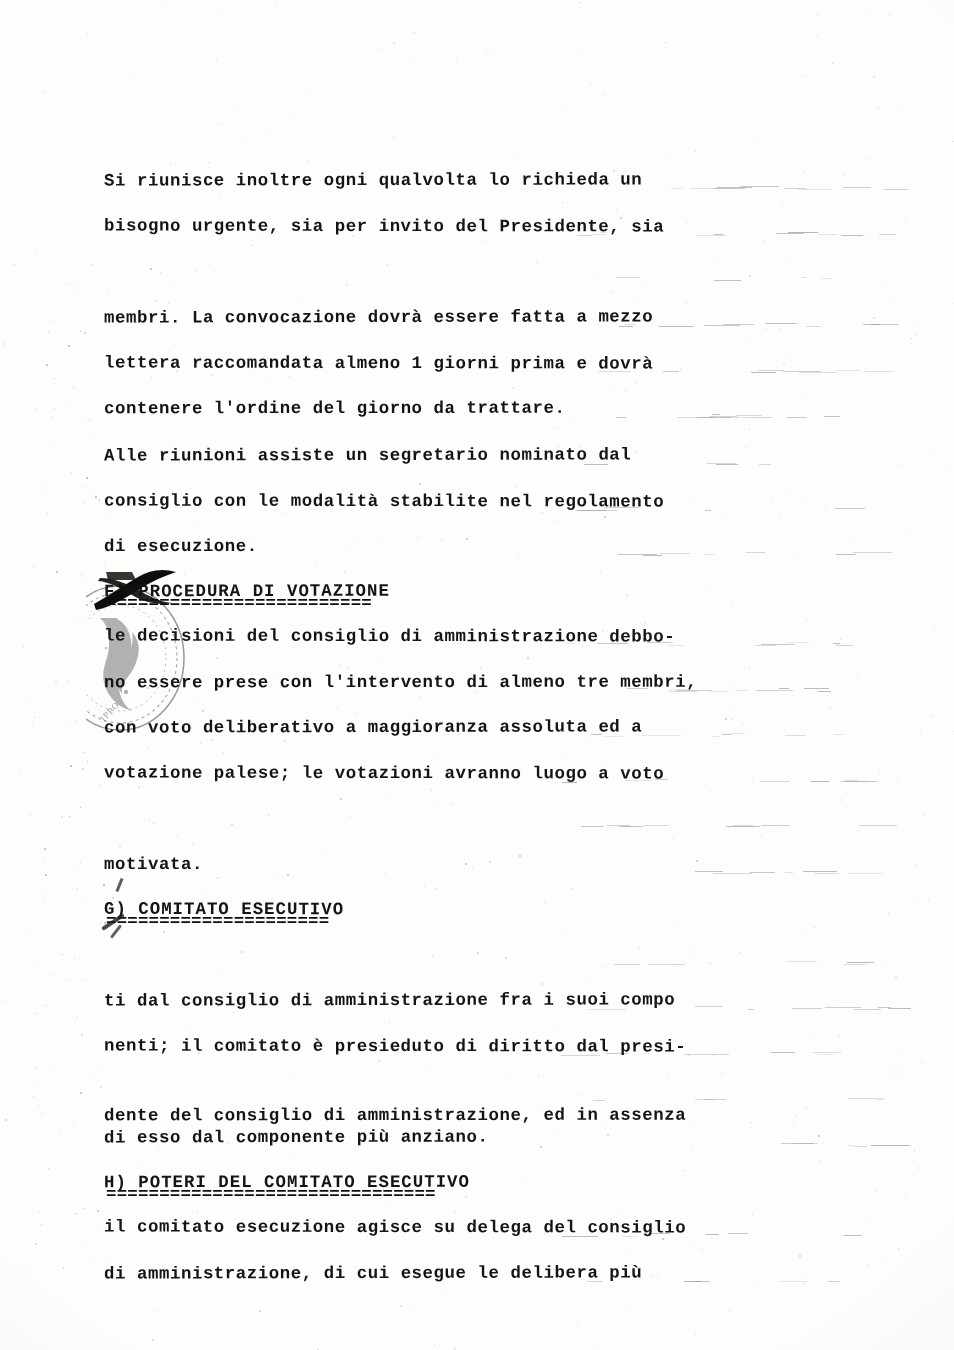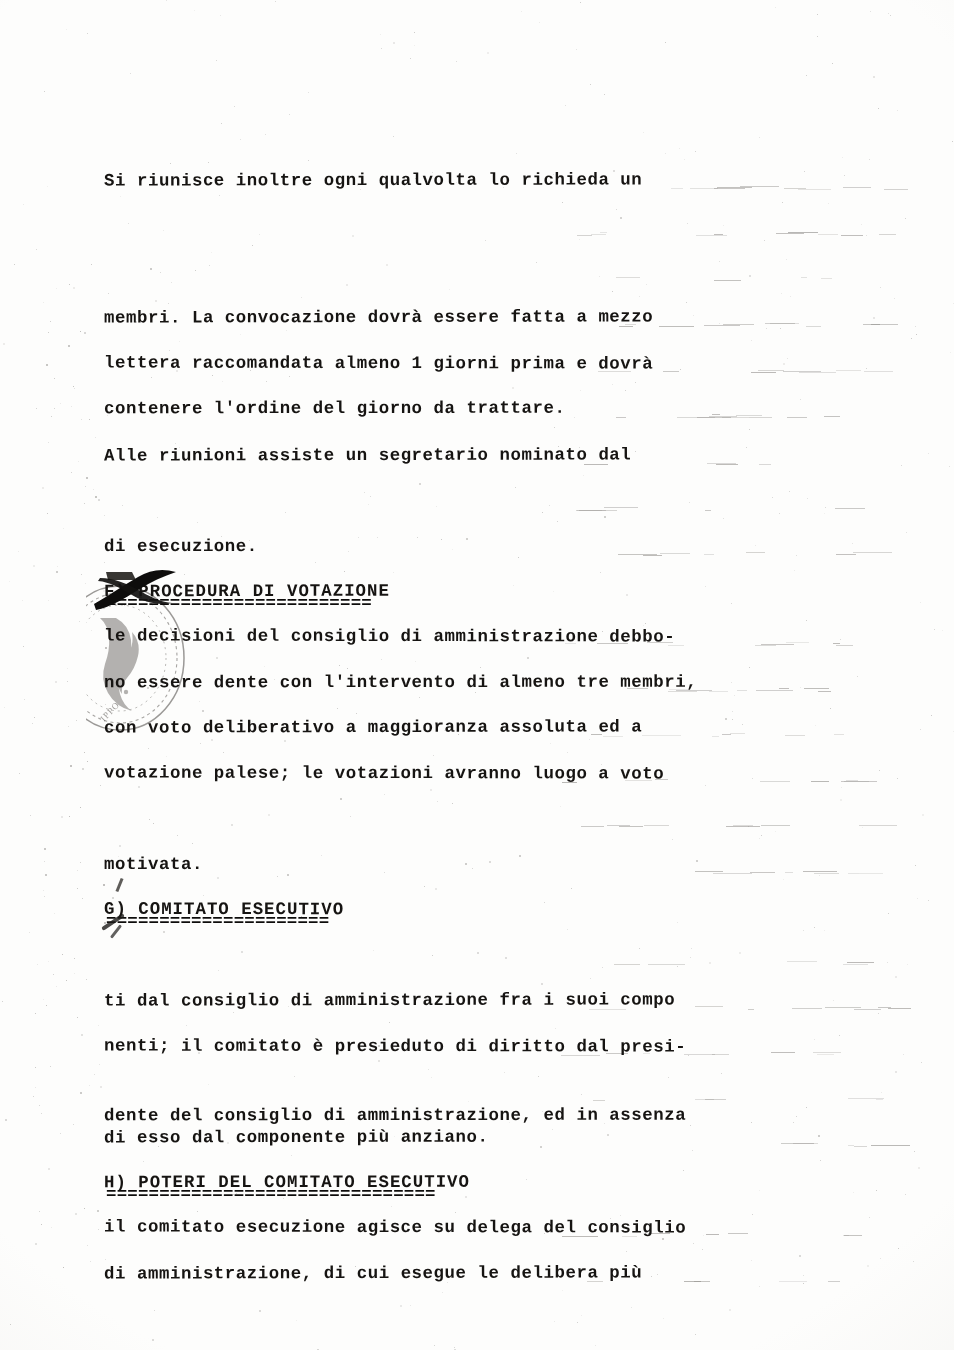--- a/index.html
+++ b/index.html
@@ -938,31 +938,33 @@
   <div class="pen-mark" style="left:118px; top:878px; width:3px; height:14px; background:#2a2724;
               transform:rotate(22deg); opacity:.75;"></div>
   <div class="pen-mark" style="left:100px; top:920px; width:26px; height:4px; background:#1d1b19;
               transform:rotate(-34deg); opacity:.8; border-radius:2px;"></div>
   <div class="pen-mark" style="left:108px; top:930px; width:16px; height:3px; background:#201e1c;
               transform:rotate(-52deg); opacity:.7; border-radius:2px;"></div>
 
   <div id="text-block">
 
     <div class="tline j1" style="top:172px">Si riunisce inoltre ogni qualvolta lo richieda un</div>
+    <div class="tline j2" style="top:218px">bisogno urgente, sia per invito del Presidente, sia</div>
     <div class="tline j1" style="top:309px">membri. La convocazione dovrà essere fatta a mezzo</div>
     <div class="tline j2" style="top:355px">lettera raccomandata almeno 1 giorni prima e dovrà</div>
     <div class="tline j3" style="top:400px">contenere l'ordine del giorno da trattare.</div>
     <div class="tline j1" style="top:447px">Alle riunioni assiste un segretario nominato dal</div>
+    <div class="tline j2" style="top:493px">consiglio con le modalità stabilite nel regolamento</div>
     <div class="tline j3" style="top:538px">di esecuzione.</div>
 
     <div class="tline heading j1" style="top:583px">F) PROCEDURA DI VOTAZIONE</div>
     <div class="heading-rule" style="top:594px">=========================</div>
 
     <div class="tline j2" style="top:628px">le decisioni del consiglio di amministrazione debbo-</div>
-    <div class="tline j3" style="top:674px">no essere dente con l'intervento di almeno tre membri,</div>
+    <div class="tline j3" style="top:674px">no essere prese con l'intervento di almeno tre membri,</div>
     <div class="tline j1" style="top:719px">con voto deliberativo a maggioranza assoluta ed a</div>
     <div class="tline j2" style="top:765px">votazione palese; le votazioni avranno luogo a voto</div>
     <div class="tline j1" style="top:856px">motivata.</div>
 
     <div class="tline heading j2" style="top:901px">G) COMITATO ESECUTIVO</div>
     <div class="heading-rule" style="top:912px">=====================</div>
 
     <div class="tline j1" style="top:992px">ti dal consiglio di amministrazione fra i suoi compo</div>
     <div class="tline j2" style="top:1038px">nenti; il comitato è presieduto di diritto dal presi-</div>
     <div class="tline j3" style="top:1107px">dente del consiglio di amministrazione, ed in assenza</div>

